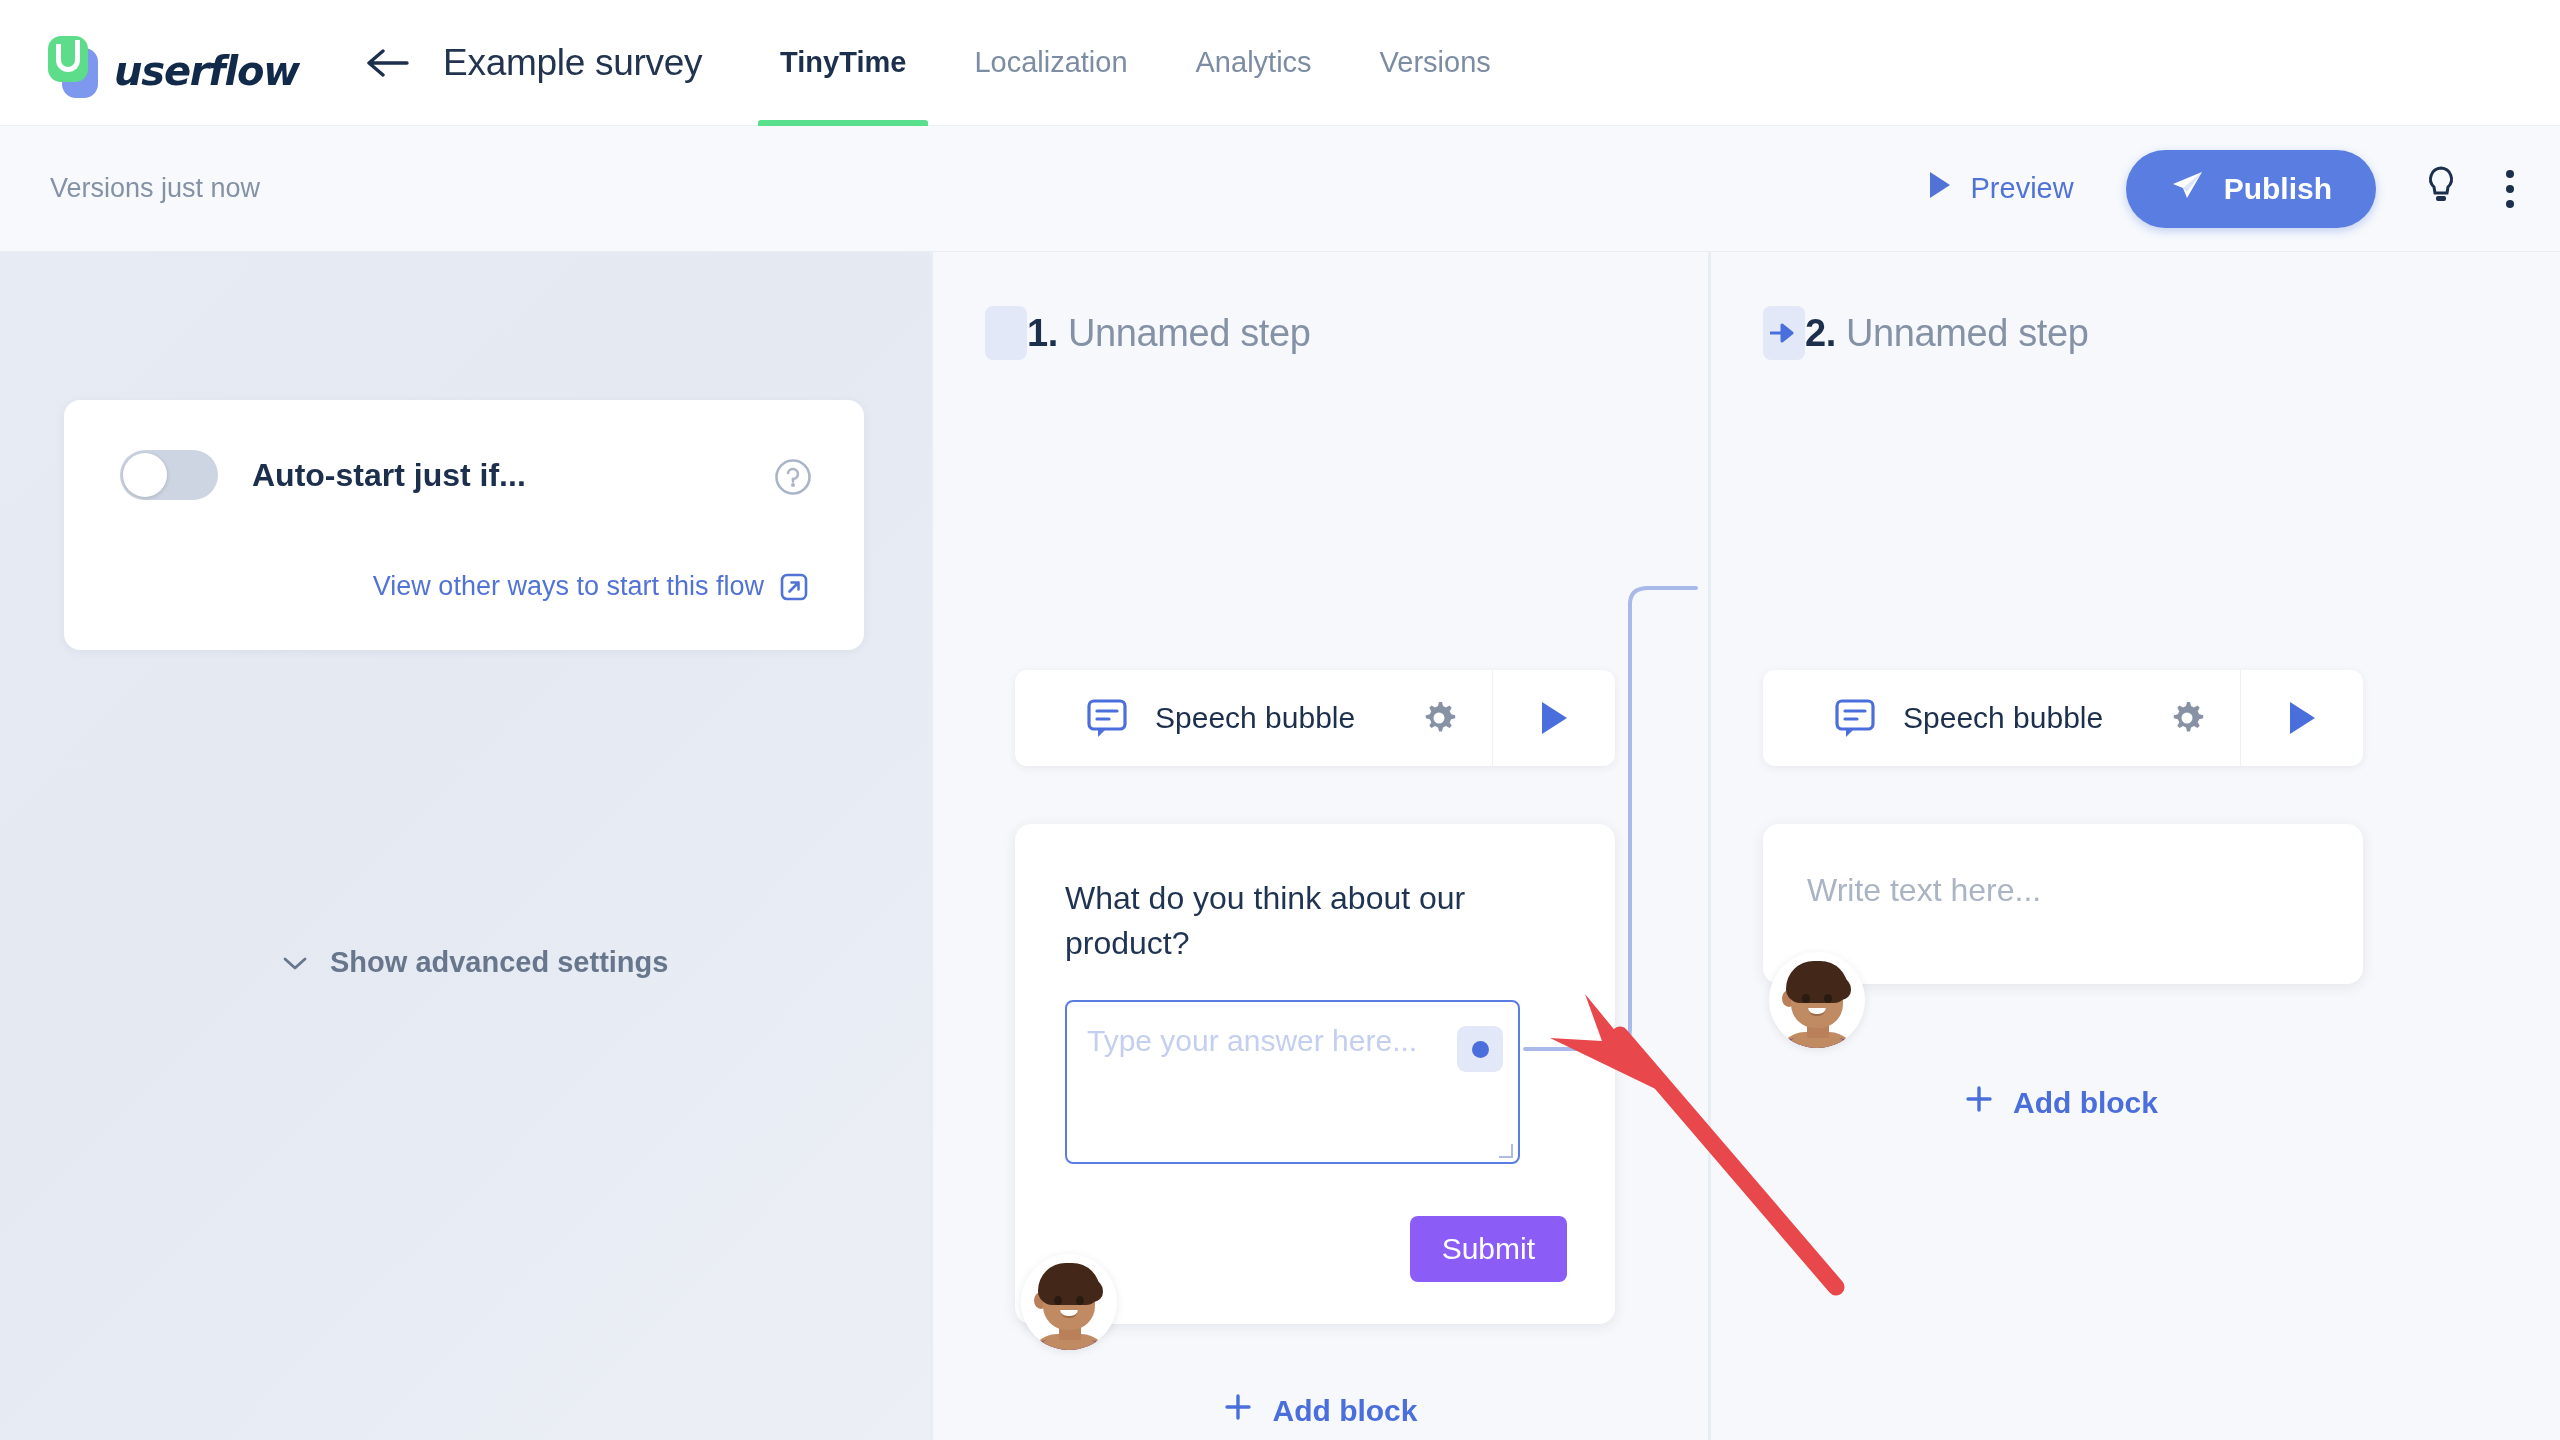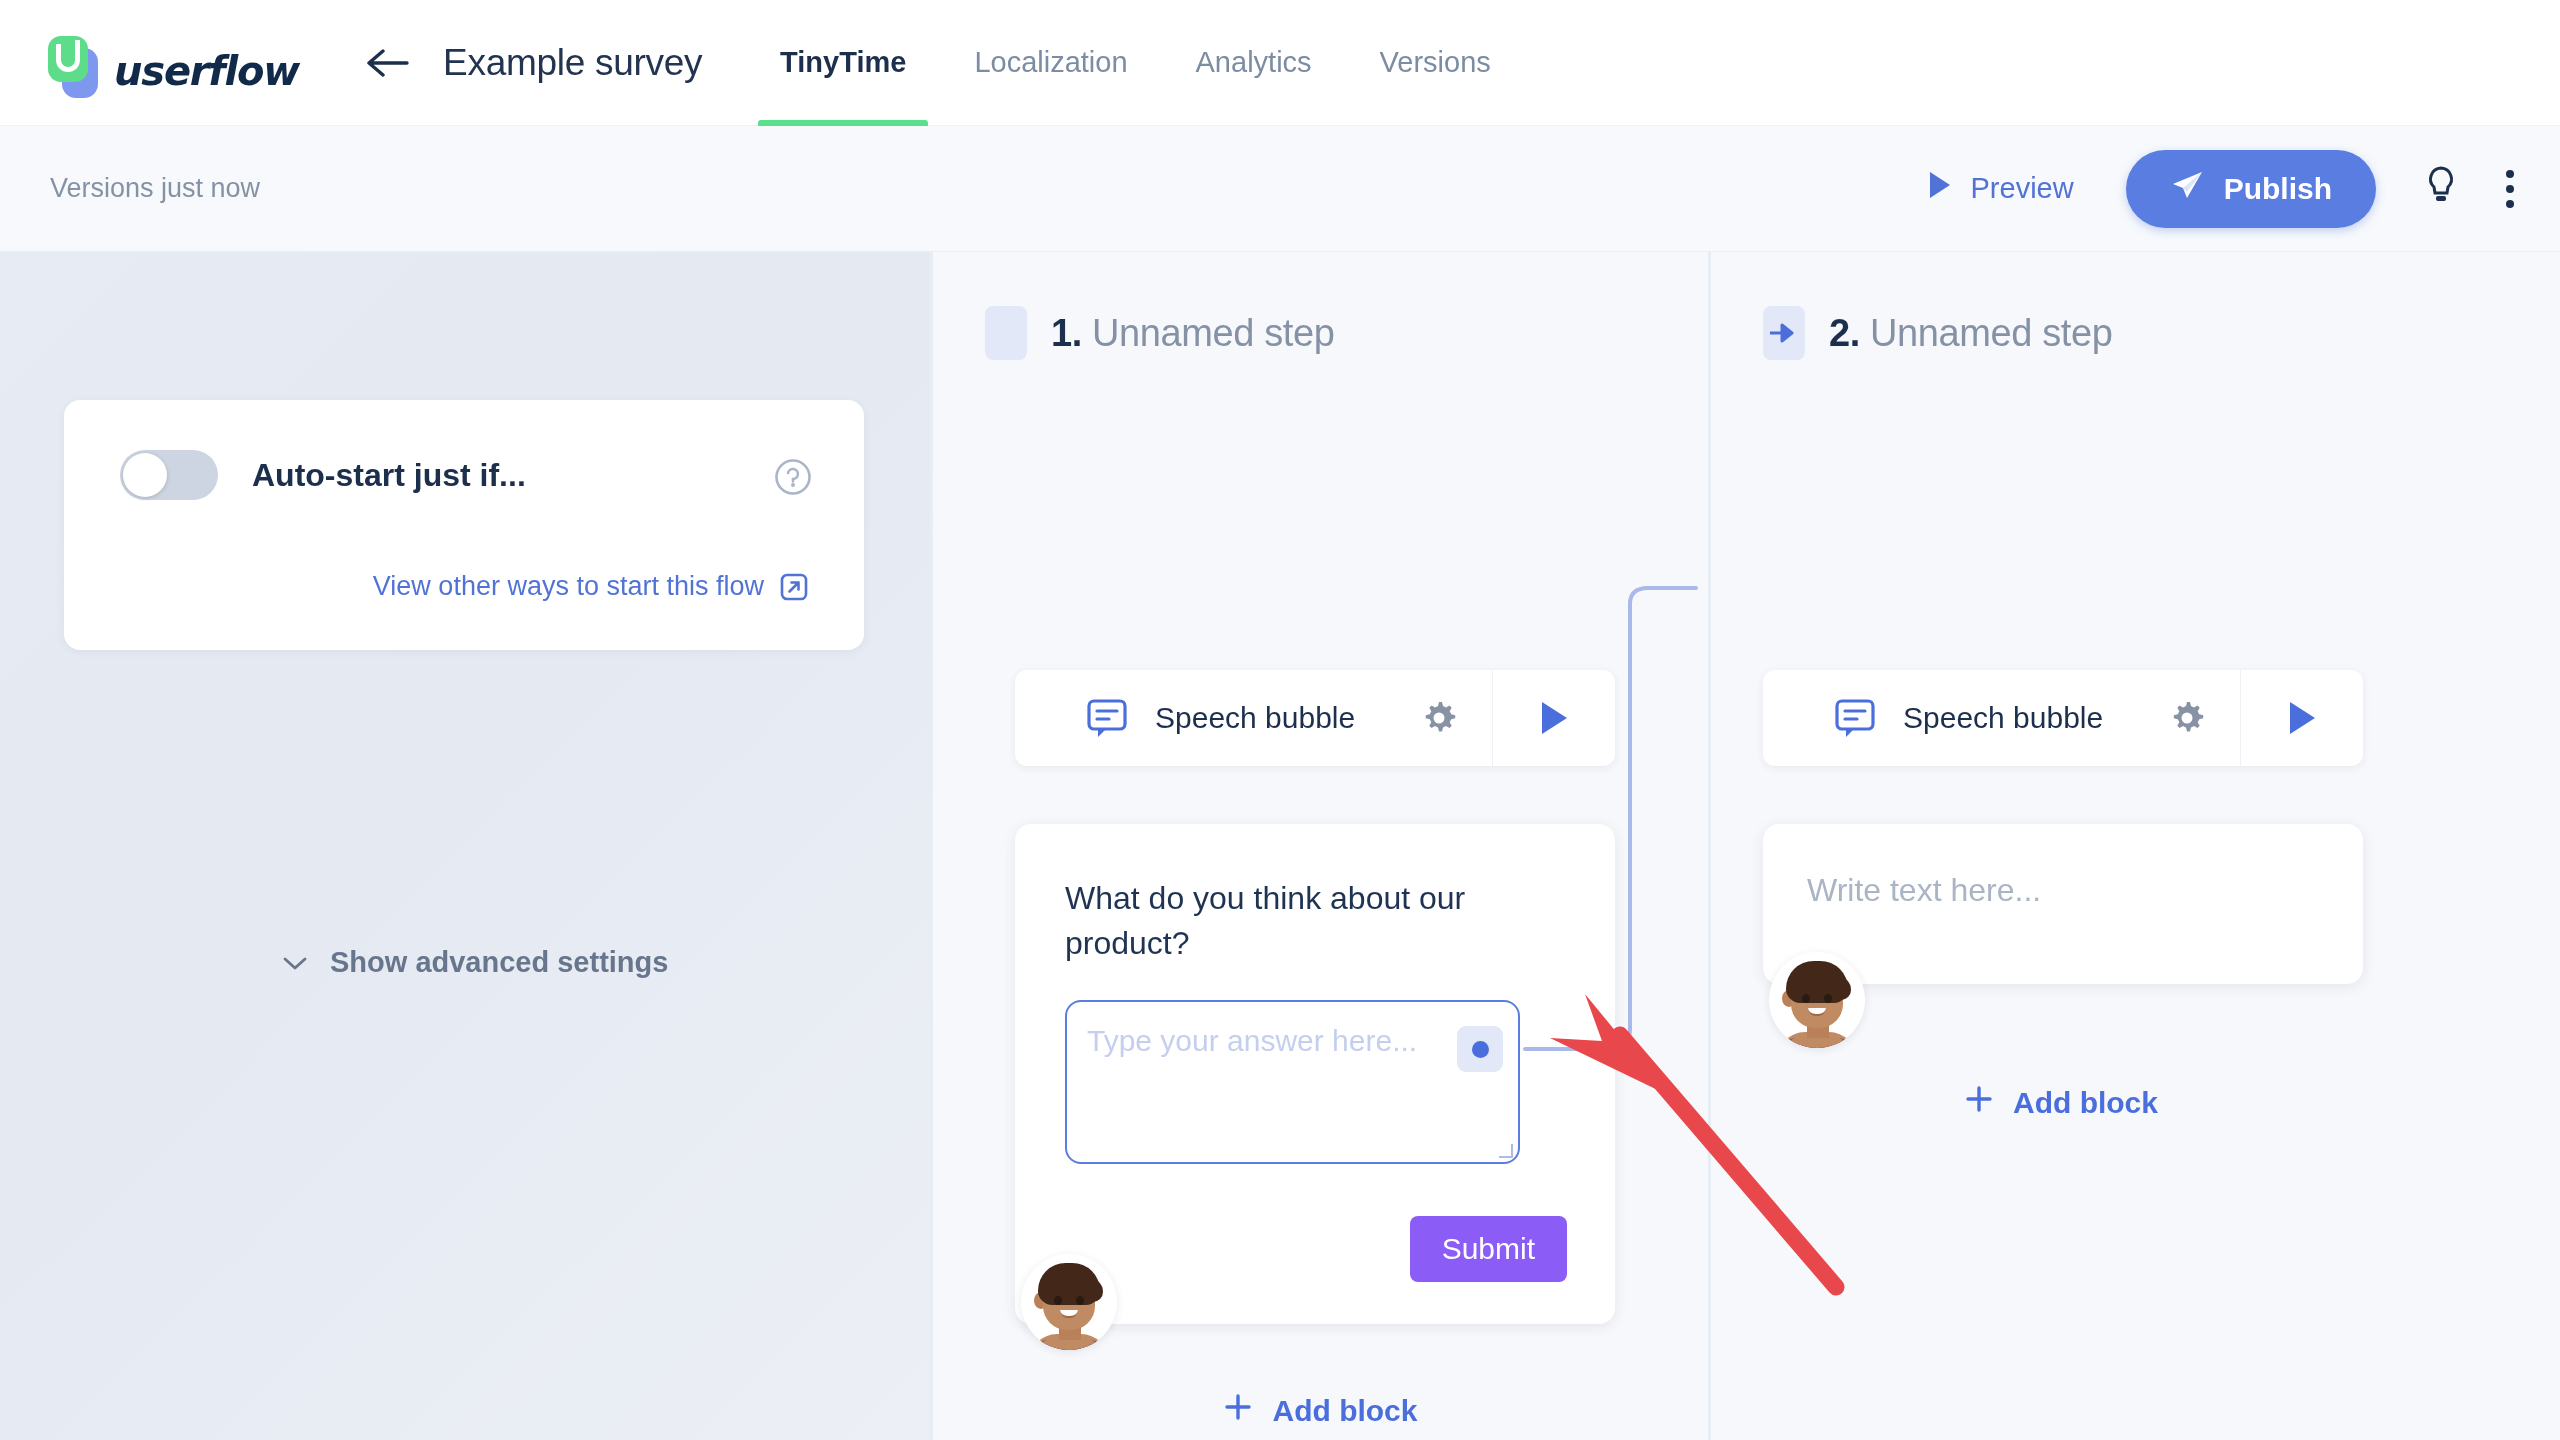--- a/index.html
+++ b/index.html
@@ -196,21 +196,21 @@
     display: flex; align-items: center; height: 70px;
   }
   .step-tab {
     width: 42px; height: 54px; border-radius: 8px;
     background: #e3e8f8; flex: none;
   }
   .step-tab.arrow {
     display: flex; align-items: center; justify-content: center;
   }
   .step-title {
-    margin-left: 24px; font-size: 38px; letter-spacing: -0.4px;
+    font-size: 38px; letter-spacing: -0.4px;
   }
   .step-num { color: #1c2f4d; font-weight: 700; }
   .step-name { color: #8592a6; }
 
   
   .block-toolbar {
     position: absolute; height: 96px;
     background: #ffffff; border-radius: 12px;
     box-shadow: 0 2px 9px rgba(30,45,80,0.07);
     display: flex; align-items: center; padding-left: 40px;
@@ -233,21 +233,21 @@
     position: absolute; width: 0; height: 0;
   }
   .q-text {
     position: absolute; left: 50px; top: 52px; right: 60px;
     font-size: 32px; line-height: 1.42; color: #1f3352;
     font-family: "Liberation Sans", sans-serif;
   }
   .answer-box {
     position: absolute; left: 50px; top: 176px;
     width: 455px; height: 164px;
-    border: 2px solid #5a7de2; border-radius: 16px;
+    border: 2px solid #5a7de2; border-radius: 8px;
     background: #ffffff; cursor: text;
   }
   .answer-box .ph {
     position: absolute; left: 20px; top: 22px;
     font-size: 30px; color: #c4cff0;
   }
   .answer-box .resize {
     position: absolute; right: 5px; bottom: 4px;
     width: 14px; height: 14px;
     border-right: 2px solid #aebbe8; border-bottom: 2px solid #aebbe8;

